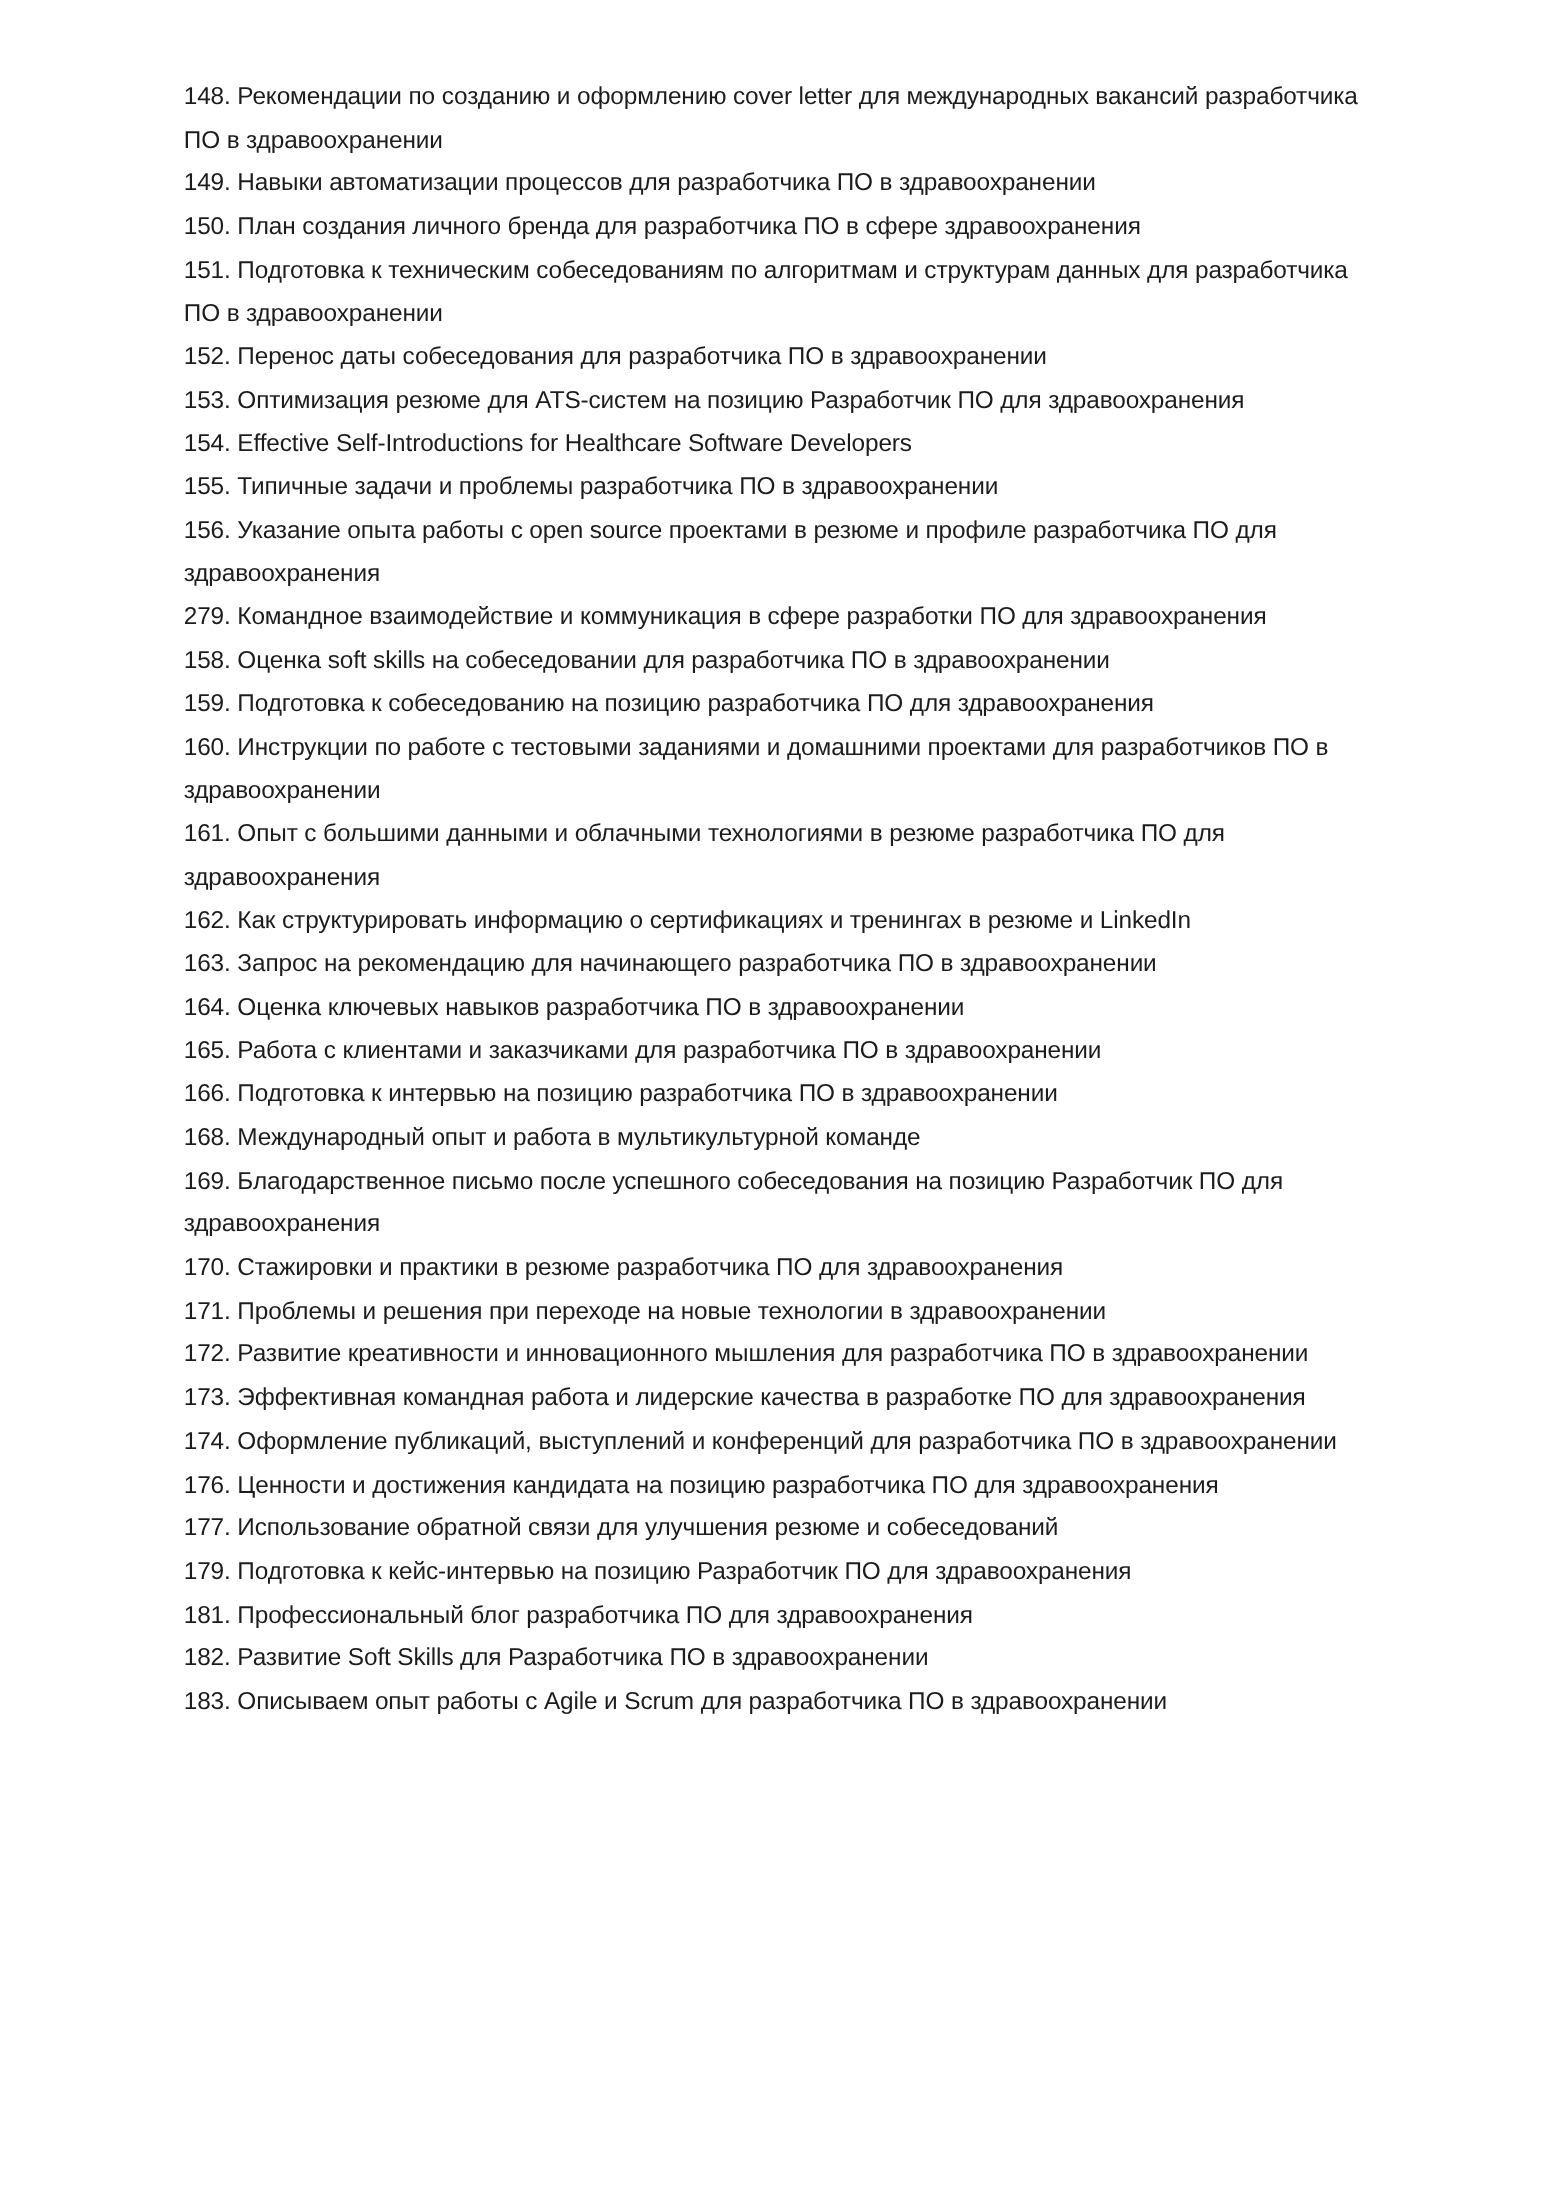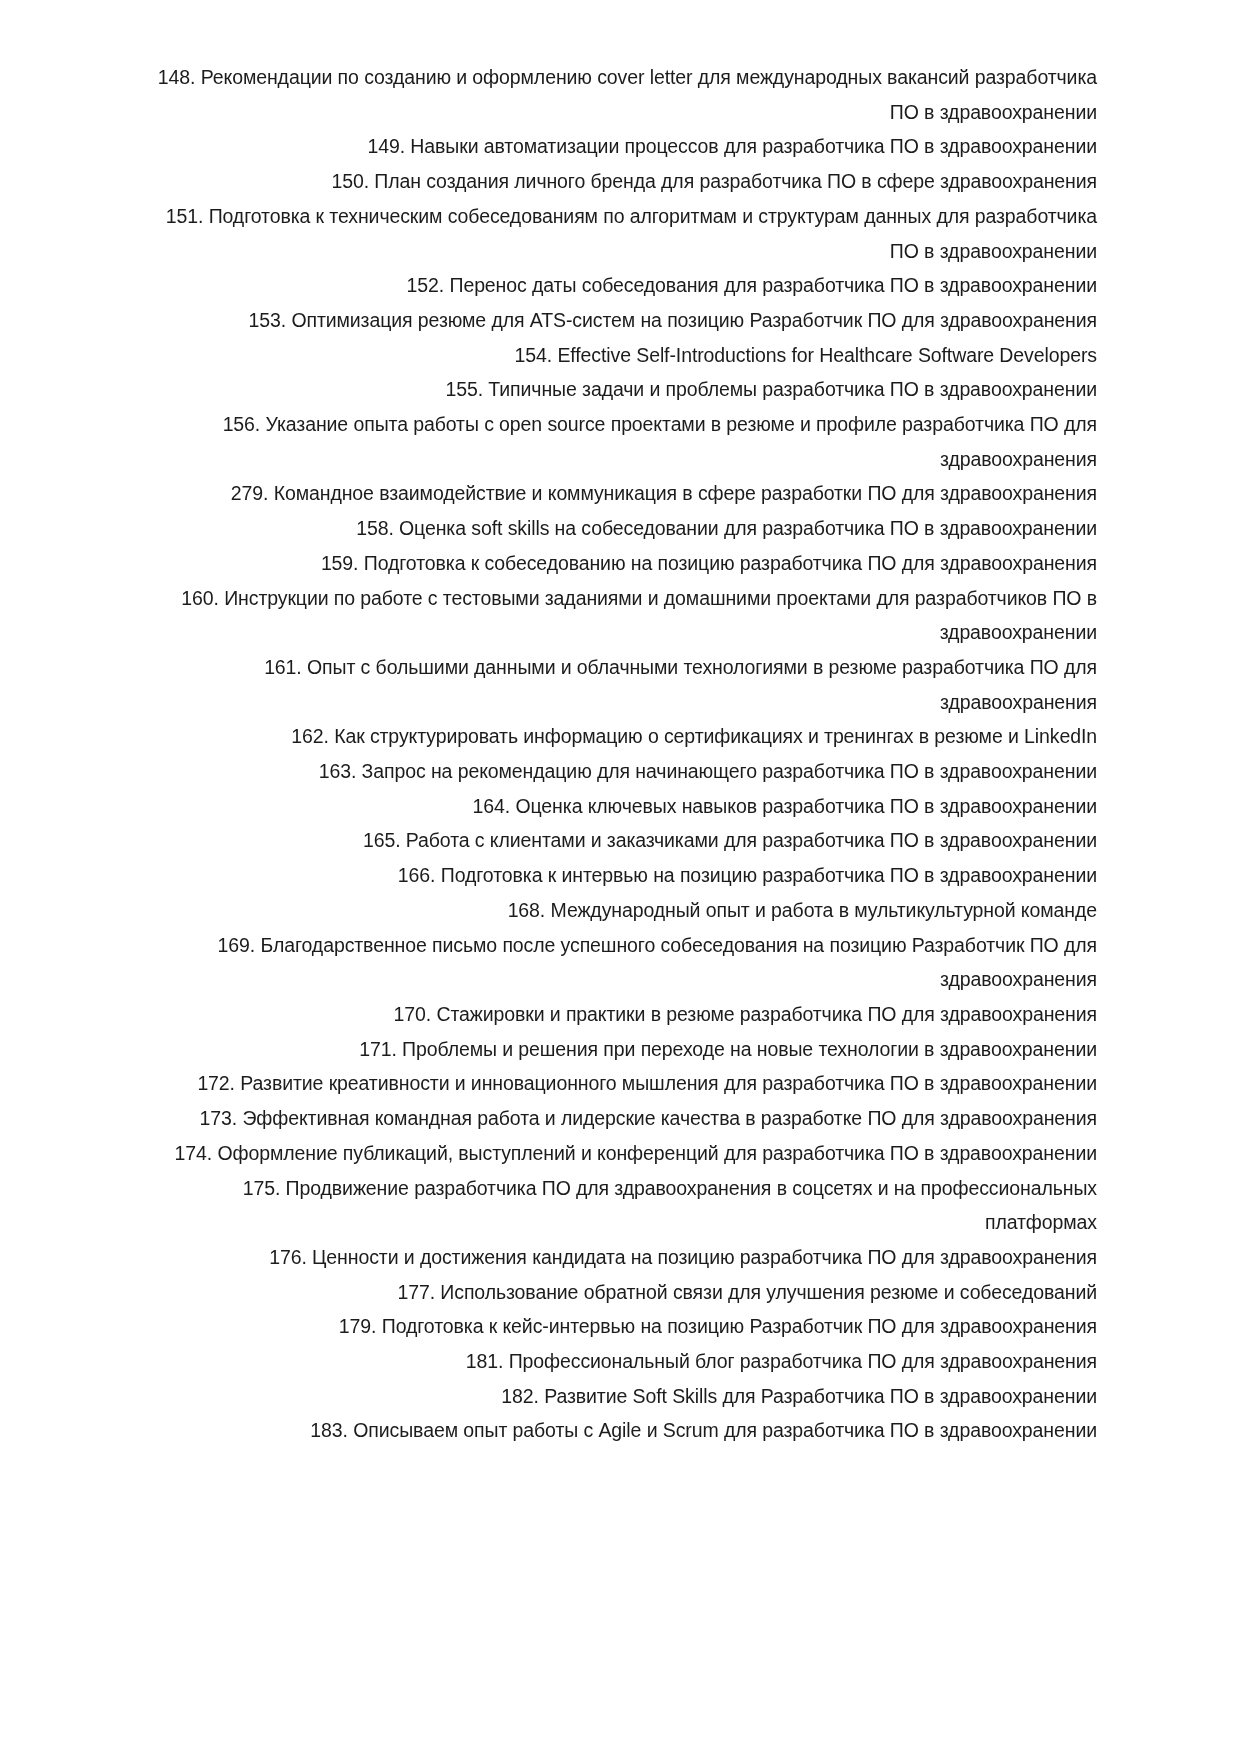--- a/index.html
+++ b/index.html
@@ -16,21 +16,20 @@
     .page {
       position: absolute;
       left: 147px;
       top: 60px;
       width: 950px;
       font-family: "Liberation Sans", sans-serif;
       font-size: 19.5px;
       line-height: 34.7px;
       color: #1c1c1c;
       letter-spacing: -0.1px;
-      text-align: right;
     }
     .item {
       margin: 0;
       padding: 0;
     }
   </style>
 </head>
 <body>
 
 <div class="page">
@@ -54,21 +53,20 @@
     <p class="item"><span>164.</span> <span>Оценка ключевых навыков разработчика ПО в здравоохранении</span></p>
     <p class="item"><span>165.</span> <span>Работа с клиентами и заказчиками для разработчика ПО в здравоохранении</span></p>
     <p class="item"><span>166.</span> <span>Подготовка к интервью на позицию разработчика ПО в здравоохранении</span></p>
     <p class="item"><span>168.</span> <span>Международный опыт и работа в мультикультурной команде</span></p>
     <p class="item"><span>169.</span> <span>Благодарственное письмо после успешного собеседования на позицию Разработчик ПО для здравоохранения</span></p>
     <p class="item"><span>170.</span> <span>Стажировки и практики в резюме разработчика ПО для здравоохранения</span></p>
     <p class="item"><span>171.</span> <span>Проблемы и решения при переходе на новые технологии в здравоохранении</span></p>
     <p class="item"><span>172.</span> <span>Развитие креативности и инновационного мышления для разработчика ПО в здравоохранении</span></p>
     <p class="item"><span>173.</span> <span>Эффективная командная работа и лидерские качества в разработке ПО для здравоохранения</span></p>
     <p class="item"><span>174.</span> <span>Оформление публикаций, выступлений и конференций для разработчика ПО в здравоохранении</span></p>
-    <p class="item"><span>175.</span> <span>Продвижение разработчика ПО для здравоохранения в соцсетях и на профессиональных платформах</span></p>
     <p class="item"><span>176.</span> <span>Ценности и достижения кандидата на позицию разработчика ПО для здравоохранения</span></p>
     <p class="item"><span>177.</span> <span>Использование обратной связи для улучшения резюме и собеседований</span></p>
     <p class="item"><span>179.</span> <span>Подготовка к кейс-интервью на позицию Разработчик ПО для здравоохранения</span></p>
     <p class="item"><span>181.</span> <span>Профессиональный блог разработчика ПО для здравоохранения</span></p>
     <p class="item"><span>182.</span> <span>Развитие Soft Skills для Разработчика ПО в здравоохранении</span></p>
     <p class="item"><span>183.</span> <span>Описываем опыт работы с Agile и Scrum для разработчика ПО в здравоохранении</span></p>
   </div>
 </div>
 
 </body></html>

